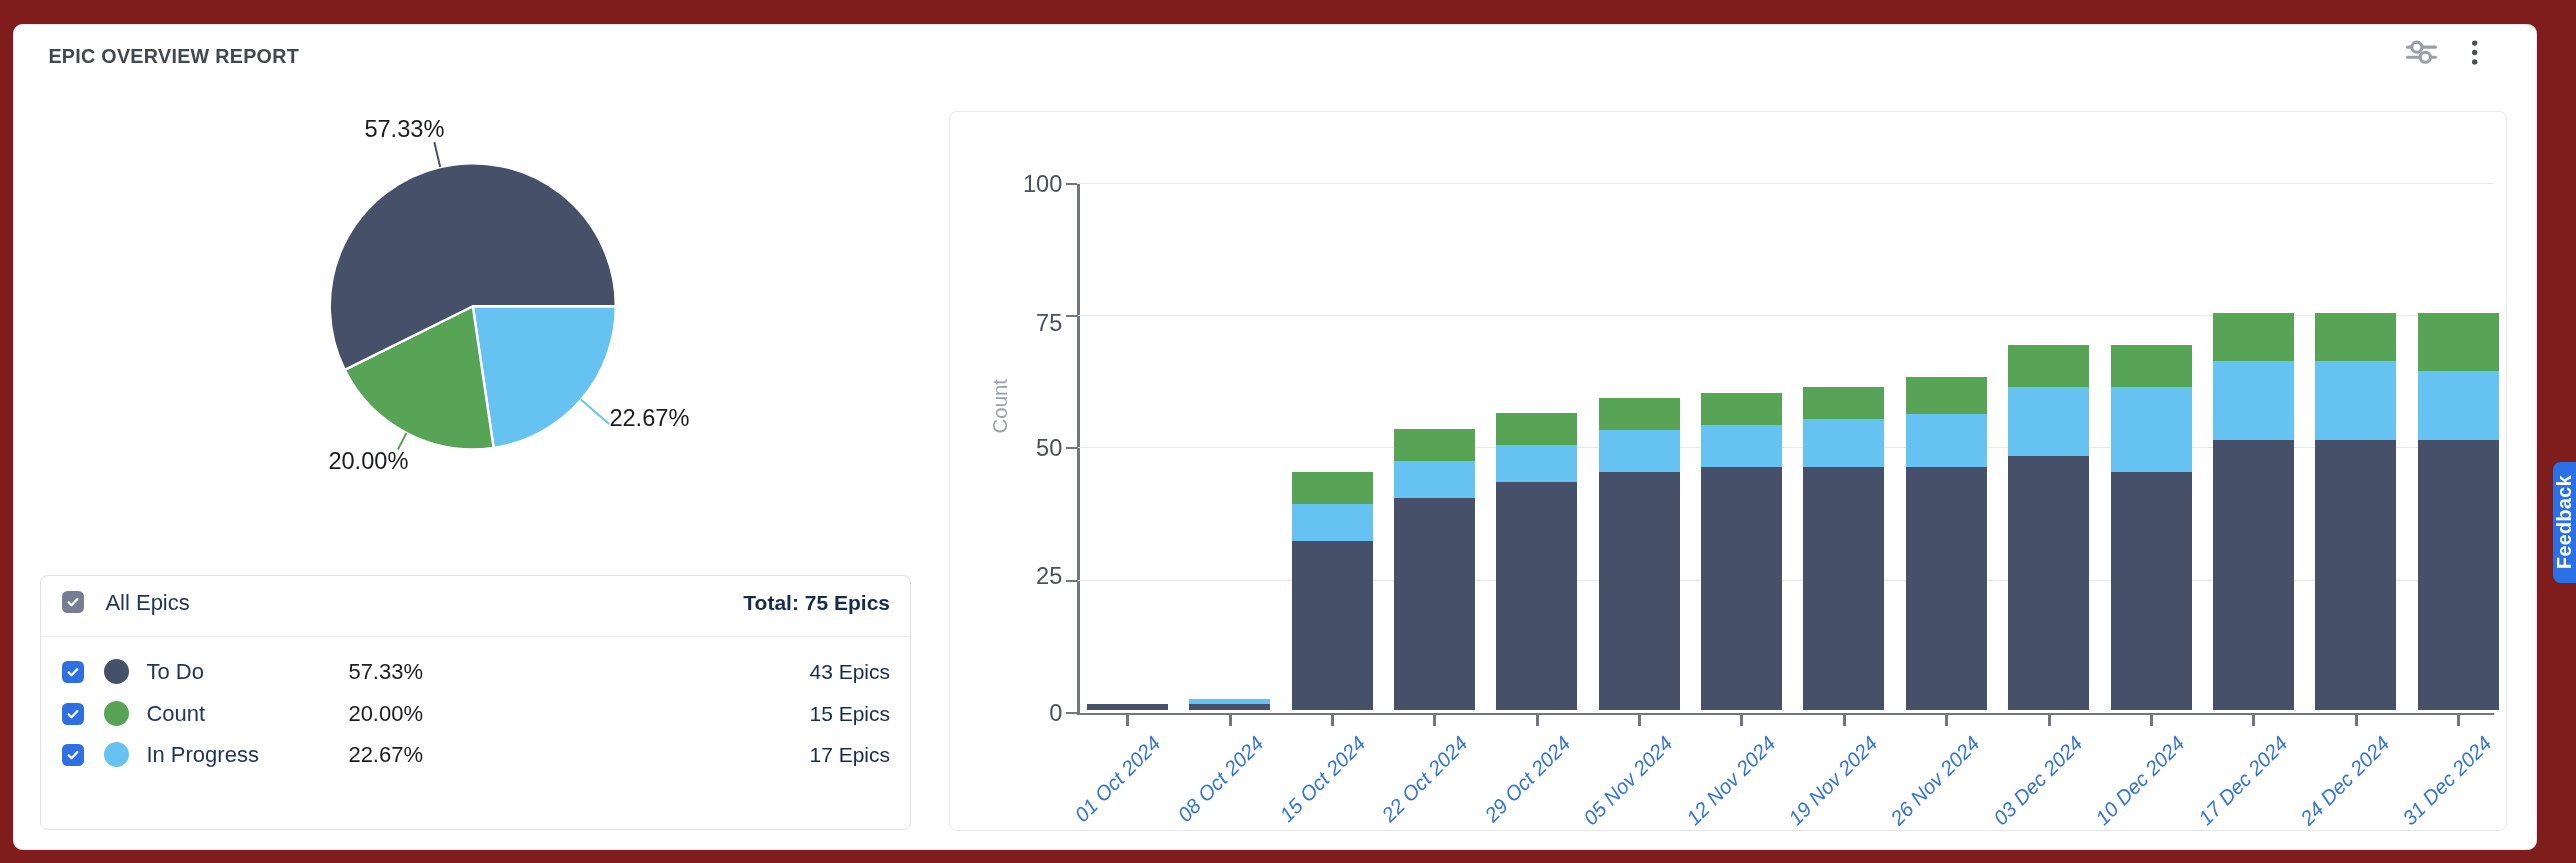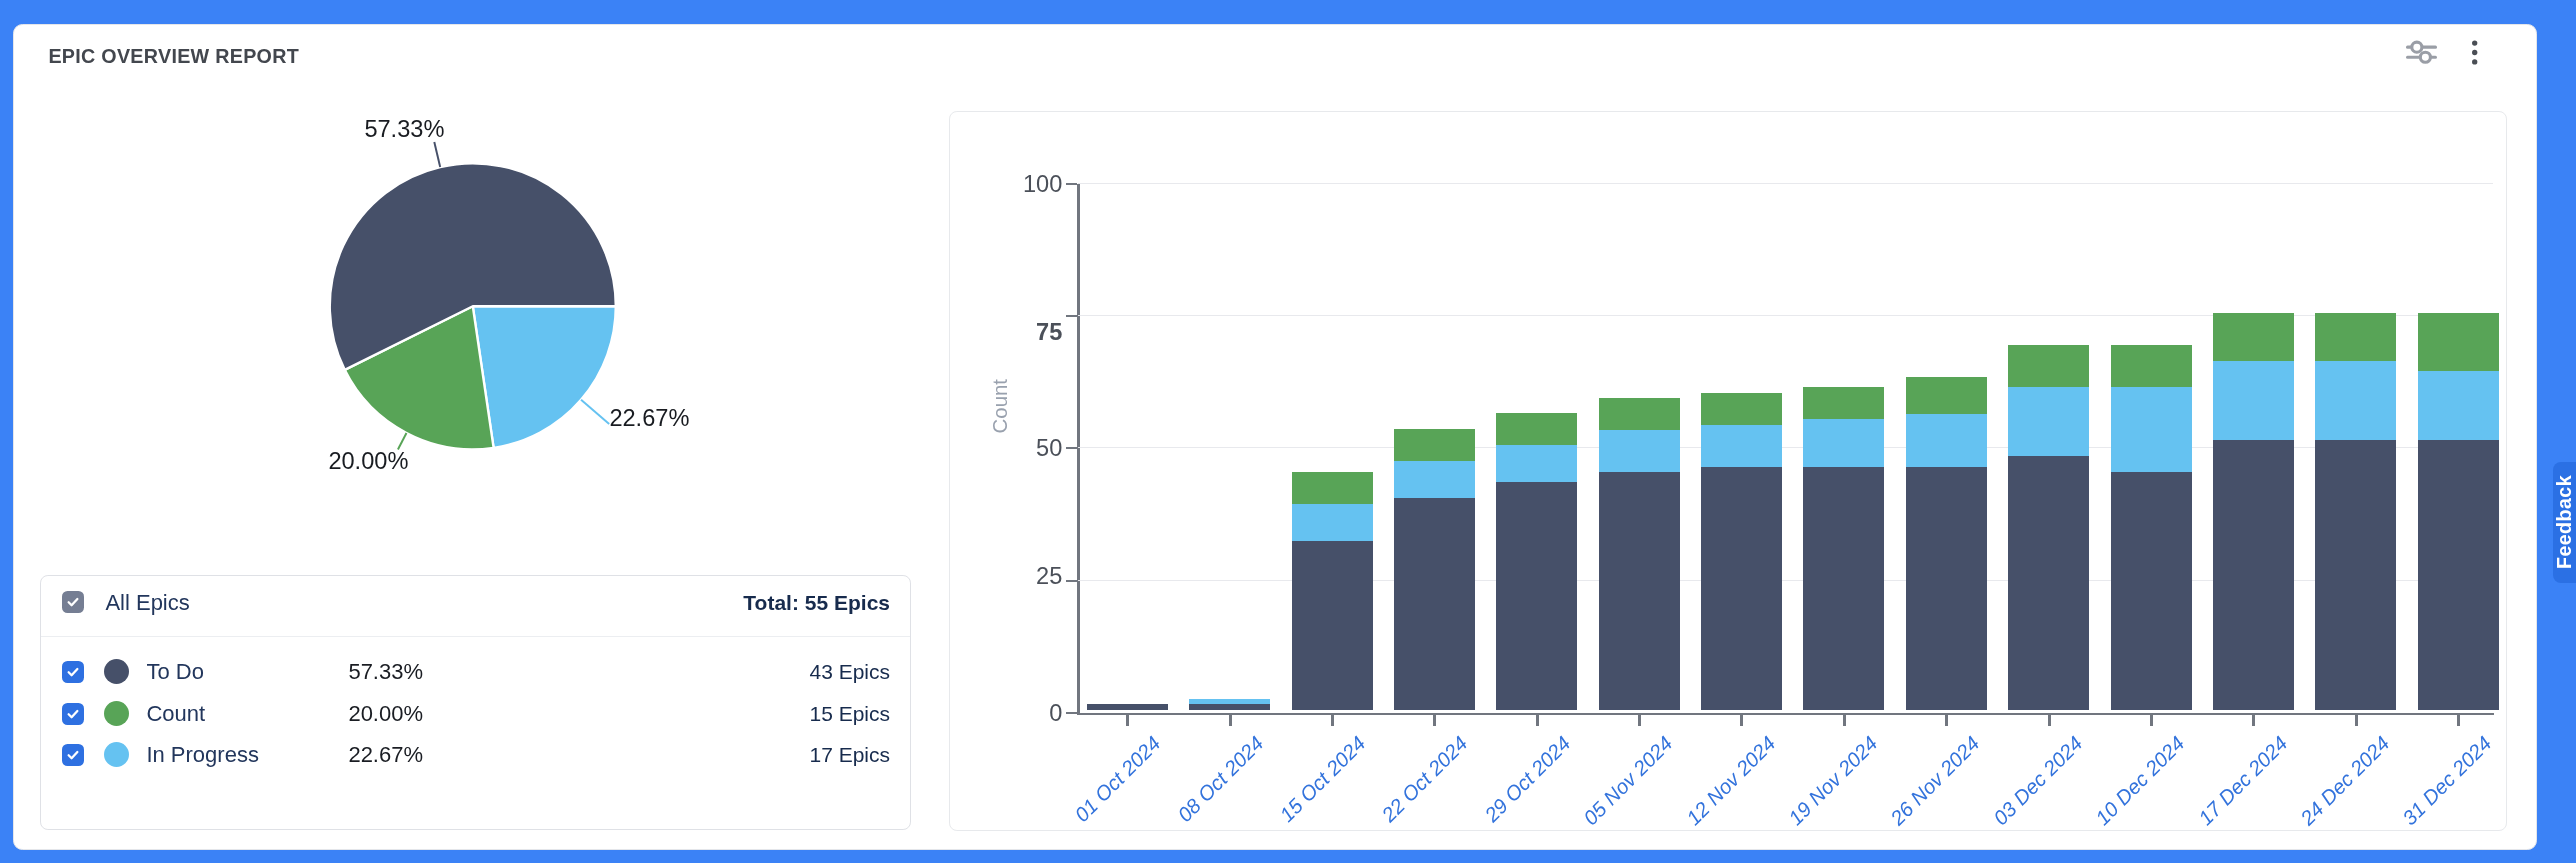--- a/index.html
+++ b/index.html
@@ -1,17 +1,17 @@
 <!DOCTYPE html>
 <html style="font-size:12.6px"><head>
 <meta charset="utf-8">
 <style>
   html,body{margin:0;padding:0;background:#f4f5f9;}
   *{box-sizing:border-box;font-family:"Liberation Sans", sans-serif;}
-  .page{position:relative;width:2576px;height:863px;background:#3b82f6;overflow:hidden;}
+  .page{position:relative;width:2576px;height:863px;background:#7f1d1d;overflow:hidden;}
   .outer-card{position:absolute;left:13.4px;top:23.6px;width:2524px;height:826px;background:#ffffff;border:1.6px solid #e4e6ea;border-radius:9.4px;}
   .report-title{position:absolute;left:34px;top:20.4px;font-size:19.7px;font-weight:600;color:#43474e;letter-spacing:0.3px;}
   .top-icons{position:absolute;right:57px;top:14px;display:flex;align-items:center;gap:33px;}
   .icon-btn{cursor:pointer;display:flex;align-items:center;justify-content:center;}
 
   
   .pie-wrap{position:absolute;left:223px;top:55px;width:503px;height:440px;}
   .pie-wrap svg{position:absolute;left:0;top:0;}
   .pie-label{position:absolute;transform:translate(-50%,-50%);font-size:23.6px;color:#191c21;white-space:nowrap;}
 
@@ -88,21 +88,21 @@
         </div>
     </div>
 
     <div class="legend-card">
       <div class="checkbox" id="all-status-checkbox" style="left: 20.4px; top: 15.7px; background: rgb(117, 126, 147);">
         <svg width="14" height="14" viewBox="0 0 16 16">
             <path d="M3 8.3 L6.4 11.7 L13 4.6" fill="none" stroke="#fff" stroke-width="2.6" stroke-linecap="round" stroke-linejoin="round"></path>
           </svg>
       </div>
       <div class="legend-header-label">All Epics</div>
-      <div class="legend-total">Total: 55 Epics</div>
+      <div class="legend-total">Total: 75 Epics</div>
       <div class="legend-divider"></div>
       <div id="legend-rows">
           <div class="legend-row" style="top: 74px;">
             <div class="checkbox" style="background: rgb(46, 112, 225);">
               <svg width="14" height="14" viewBox="0 0 16 16">
                 <path d="M3 8.3 L6.4 11.7 L13 4.6" fill="none" stroke="#fff" stroke-width="2.6" stroke-linecap="round" stroke-linejoin="round"></path>
               </svg>
             </div>
             <div class="status-dot" style="background: rgb(70, 80, 105);"></div>
             <div class="legend-row-label">To Do</div>
@@ -142,21 +142,21 @@
           <div class="y-tick-mark" style="top: 600px;"></div>
           <div class="y-tick-label" style="top: 601px;">0</div>
           <div class="gridline" style="top: 468px;"></div>
           <div class="y-tick-mark" style="top: 468px;"></div>
           <div class="y-tick-label" style="top: 464px;">25</div>
           <div class="gridline" style="top: 335px;"></div>
           <div class="y-tick-mark" style="top: 335px;"></div>
           <div class="y-tick-label" style="top: 336px;">50</div>
           <div class="gridline" style="top: 203px;"></div>
           <div class="y-tick-mark" style="top: 203px;"></div>
-          <div class="y-tick-label" style="top: 220px; font-weight: bold;">75</div>
+          <div class="y-tick-label" style="top: 211px;">75</div>
           <div class="gridline" style="top: 71px;"></div>
           <div class="y-tick-mark" style="top: 71px;"></div>
           <div class="y-tick-label" style="top: 72px;">100</div>
           <div class="bar-col" style="left: 137px; display: flex; flex-direction: column-reverse;">
             <div class="bar-seg" style="height: 5.3px; background: rgb(70, 80, 105);"></div>
           </div>
           <div class="x-tick-mark" style="left: 176px;"></div>
           <div class="x-label" style="left: 199px; top: 620px;">01 Oct 2024</div>
           <div class="bar-col" style="left: 239px; display: flex; flex-direction: column-reverse;">
             <div class="bar-seg" style="height: 5.3px; background: rgb(70, 80, 105);"></div>

